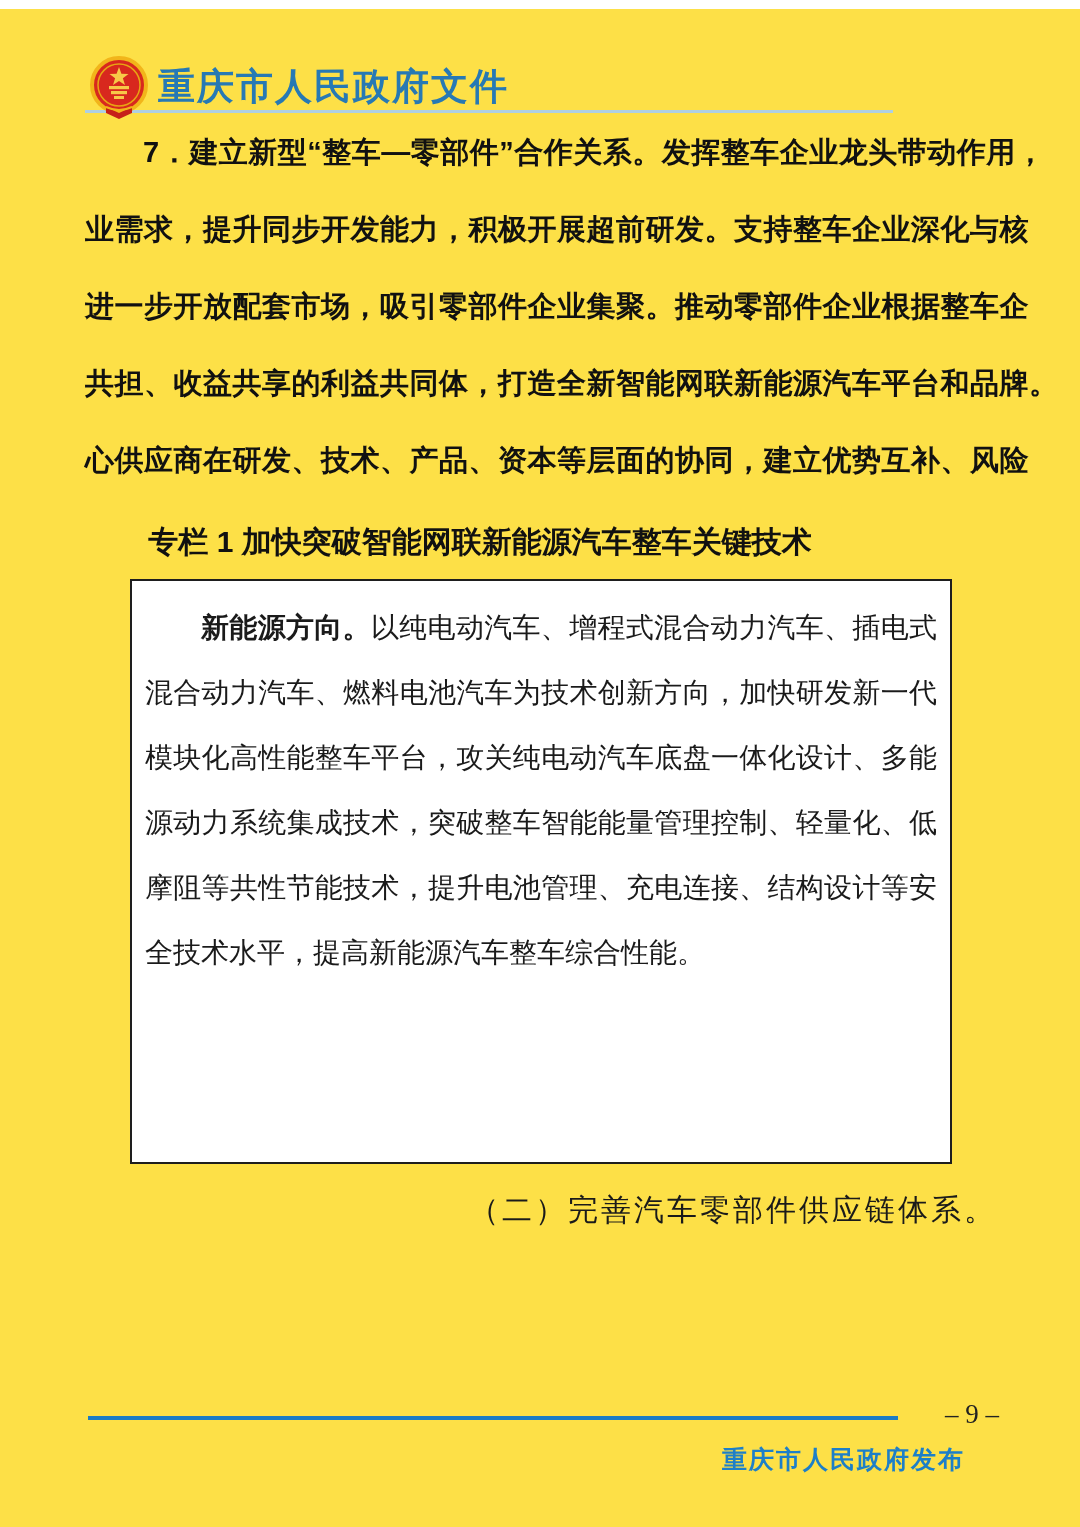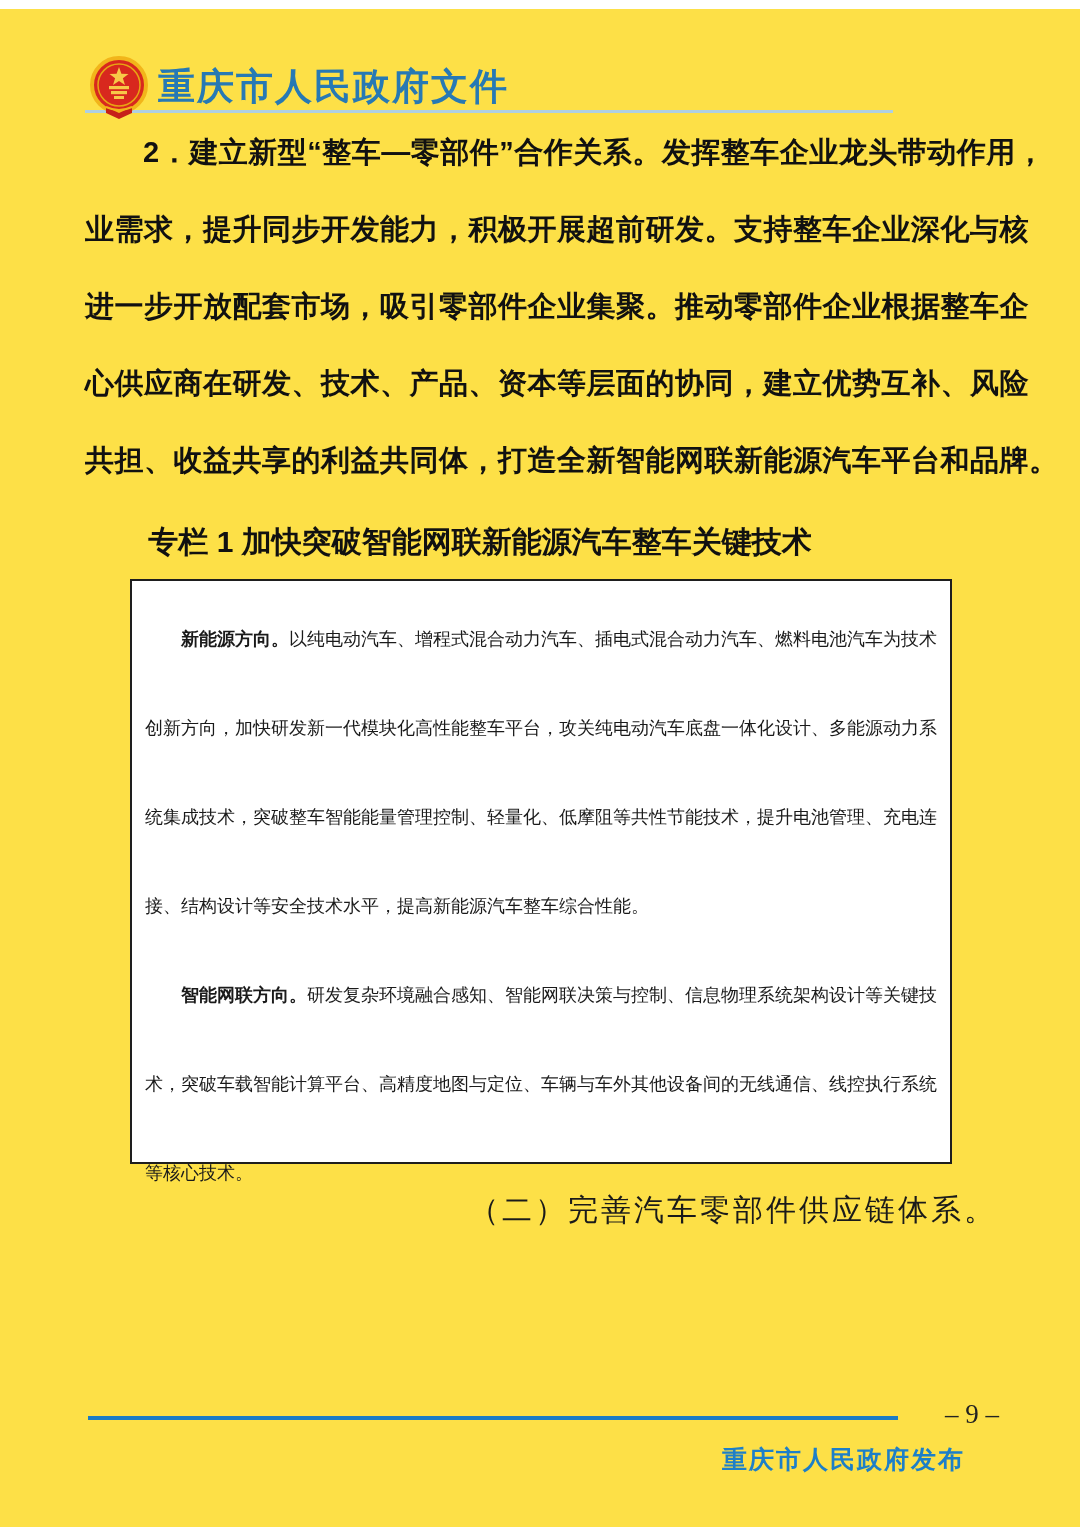--- a/index.html
+++ b/index.html
@@ -48,21 +48,21 @@
   }
   .column-box {
     position: absolute; left: 130px; top: 570px;
     width: 822px; height: 585px;
     border: 2px solid #1e1e1e;
     padding: 14px 13px 0 13px;
     background: #ffffff;
   }
   .column-box p {
     font-family: "Liberation Serif", "DejaVu Serif", serif;
-    font-size: 18px; line-height: 89px;
+    font-size: 28px; line-height: 65px;
     text-align: justify; text-indent: 2em;
     color: #1a1a1a;
   }
   .column-box .lead {
     font-family: "Liberation Sans", "DejaVu Sans", sans-serif;
     font-weight: 700;
   }
 
   
   .subheading {
@@ -103,32 +103,31 @@
       <rect x="23" y="36" width="16" height="3.2" fill="#f7c948"></rect>
       <rect x="26" y="41" width="10" height="3" fill="#f7c948"></rect>
       <path d="M18 52 L31 58 L44 52 L44 58 L31 64 L18 58 Z" fill="#c6201a"></path>
       <path d="M18 52 Q31 58 44 52" fill="none" stroke="#f2b51a" stroke-width="2"></path>
     </svg>
     <div class="header-title">重庆市人民政府文件</div>
   </div>
   <div class="header-underline"></div>
 
   <div class="body-text">
-    <div class="body-line">2．建立新型“整车—零部件”合作关系。发挥整车企业龙头带动作用，</div>
+    <div class="body-line">7．建立新型“整车—零部件”合作关系。发挥整车企业龙头带动作用，</div>
     <div class="body-line">业需求，提升同步开发能力，积极开展超前研发。支持整车企业深化与核</div>
     <div class="body-line">进一步开放配套市场，吸引零部件企业集聚。推动零部件企业根据整车企</div>
+    <div class="body-line">共担、收益共享的利益共同体，打造全新智能网联新能源汽车平台和品牌。</div>
     <div class="body-line">心供应商在研发、技术、产品、资本等层面的协同，建立优势互补、风险</div>
-    <div class="body-line">共担、收益共享的利益共同体，打造全新智能网联新能源汽车平台和品牌。</div>
   </div>
 
   <div class="column-title">专栏 1 加快突破智能网联新能源汽车整车关键技术</div>
 
   <div class="column-box">
     <p><span class="lead">新能源方向。</span><span>以纯电动汽车、增程式混合动力汽车、插电式混合动力汽车、燃料电池汽车为技术创新方向，加快研发新一代模块化高性能整车平台，攻关纯电动汽车底盘一体化设计、多能源动力系统集成技术，突破整车智能能量管理控制、轻量化、低摩阻等共性节能技术，提升电池管理、充电连接、结构设计等安全技术水平，提高新能源汽车整车综合性能。</span></p>
-    <p><span class="lead">智能网联方向。</span><span>研发复杂环境融合感知、智能网联决策与控制、信息物理系统架构设计等关键技术，突破车载智能计算平台、高精度地图与定位、车辆与车外其他设备间的无线通信、线控执行系统等核心技术。</span></p>
   </div>
 
   <div class="subheading">（二）完善汽车零部件供应链体系。</div>
 
   <div class="footer-line"></div>
   <div class="page-number">– 9 –</div>
   <div class="publisher">重庆市人民政府发布</div>
 
 </div>
 

